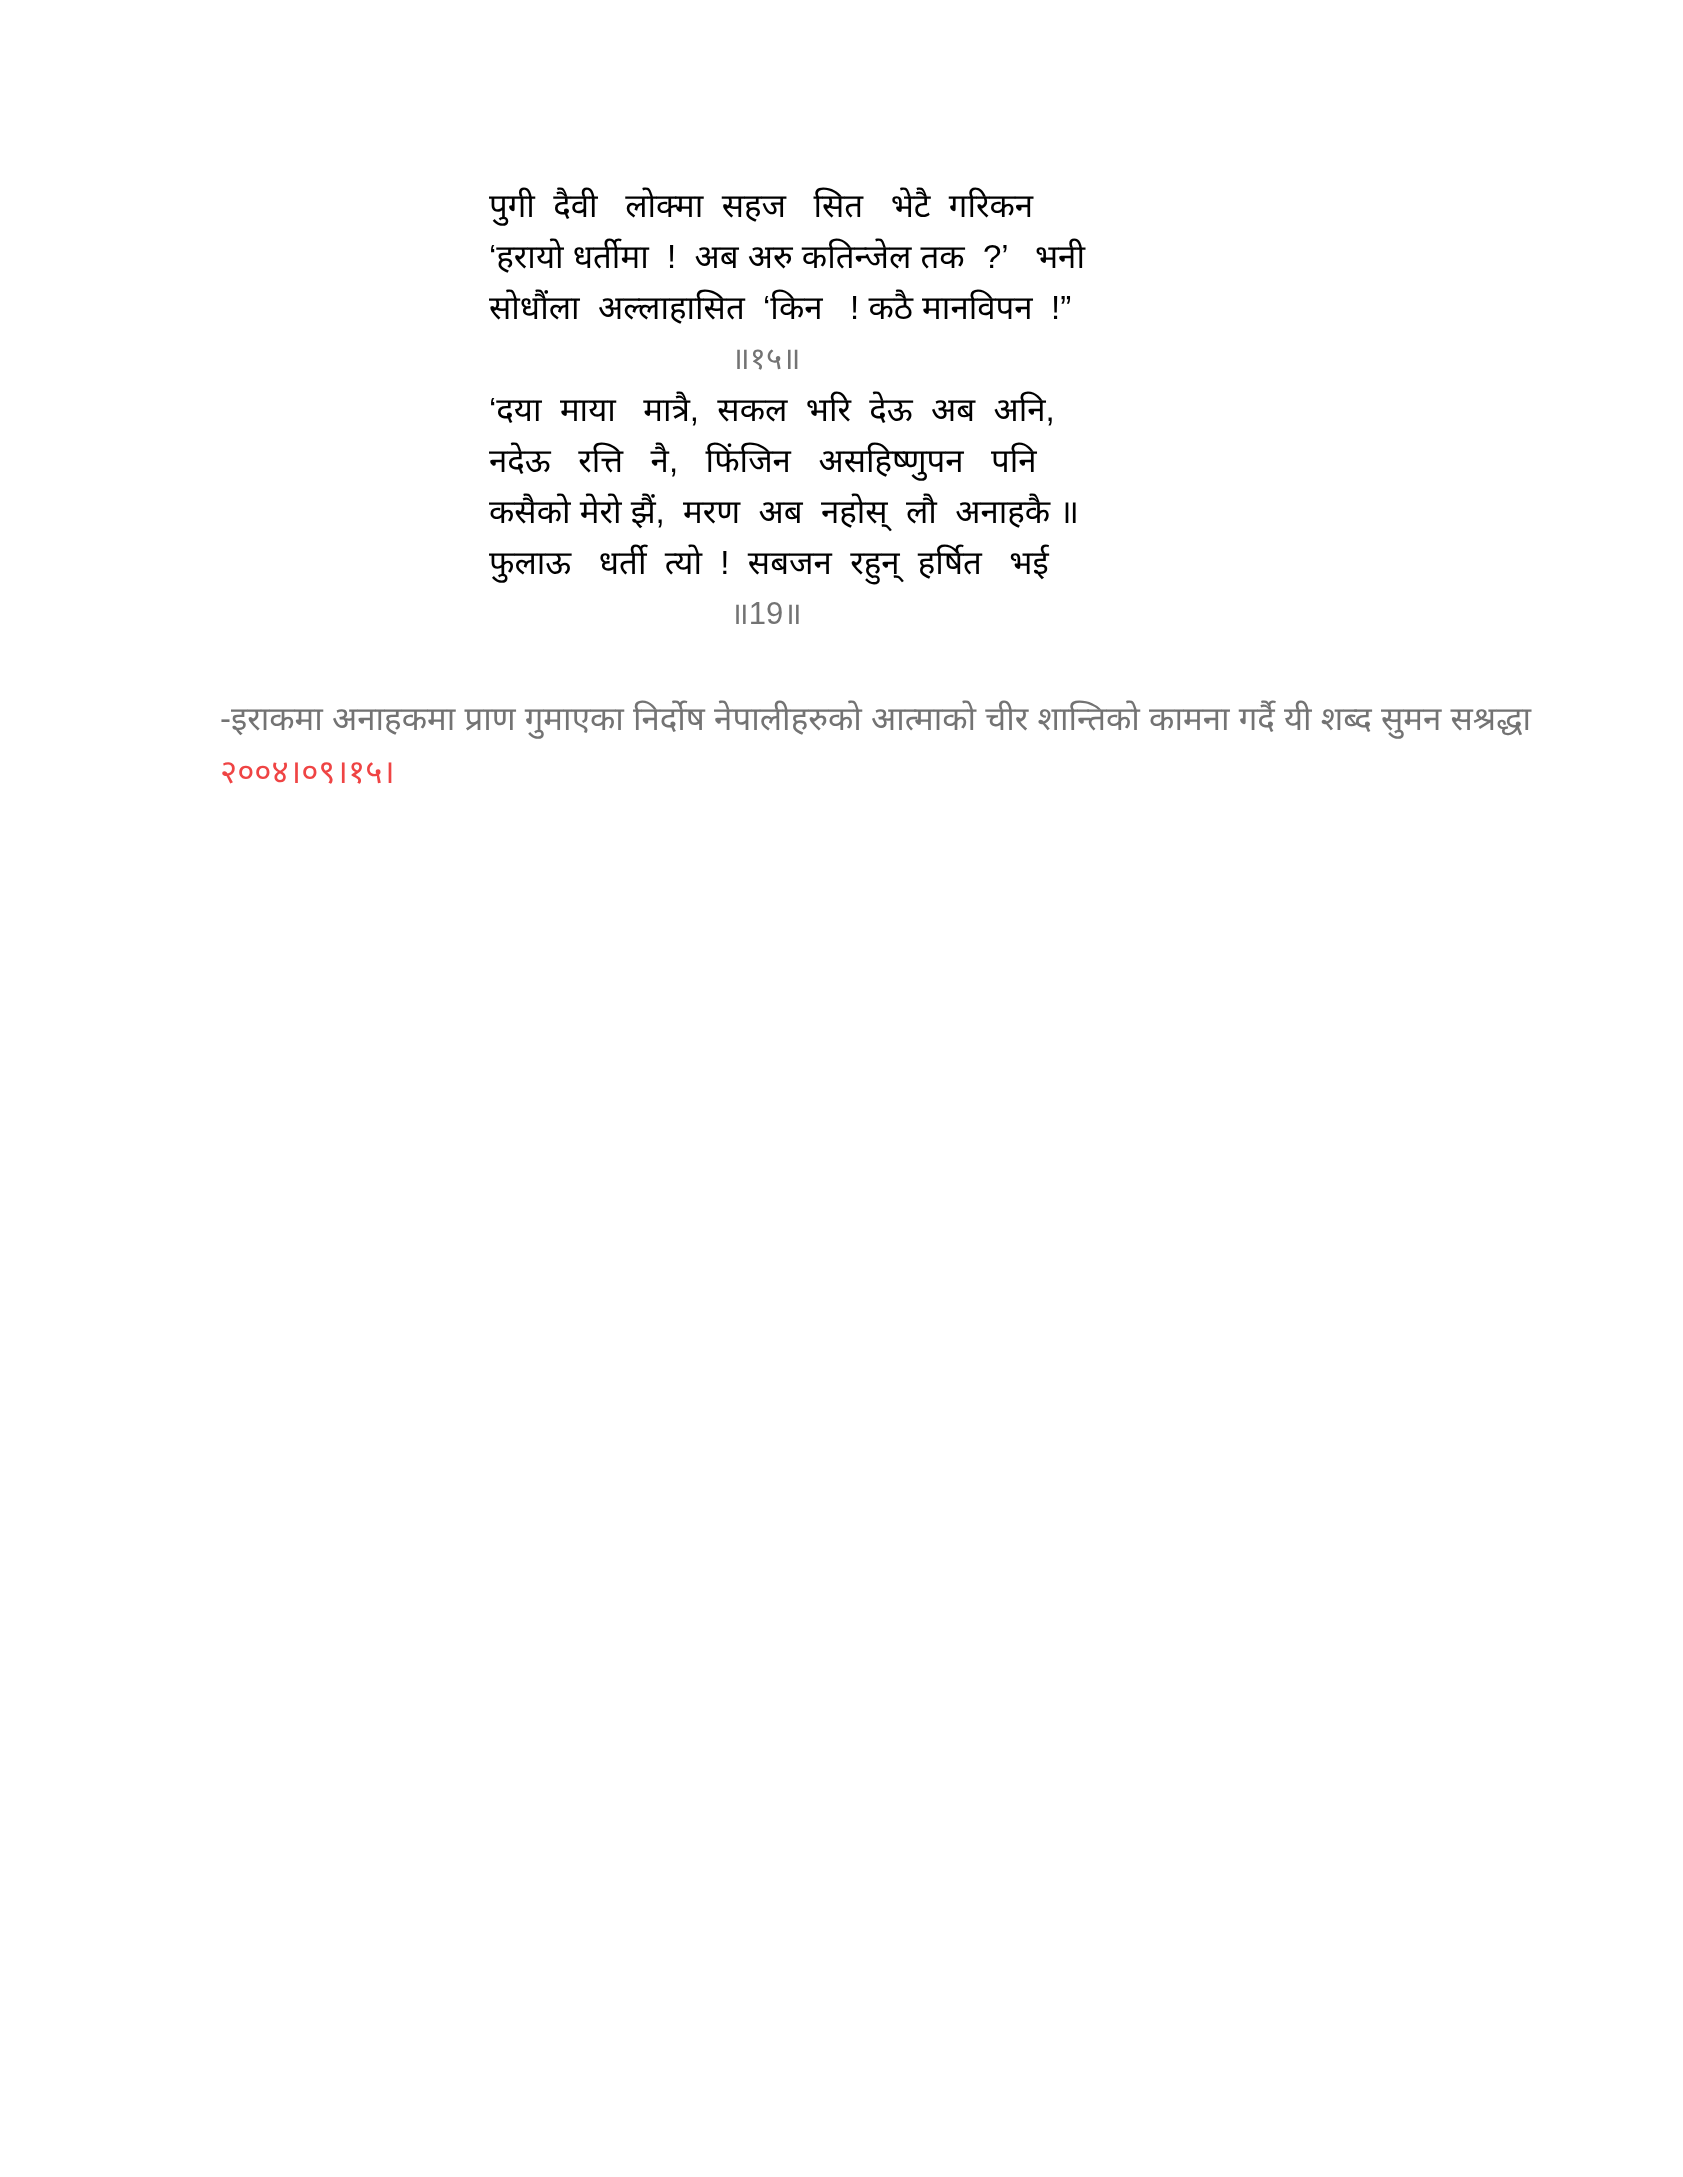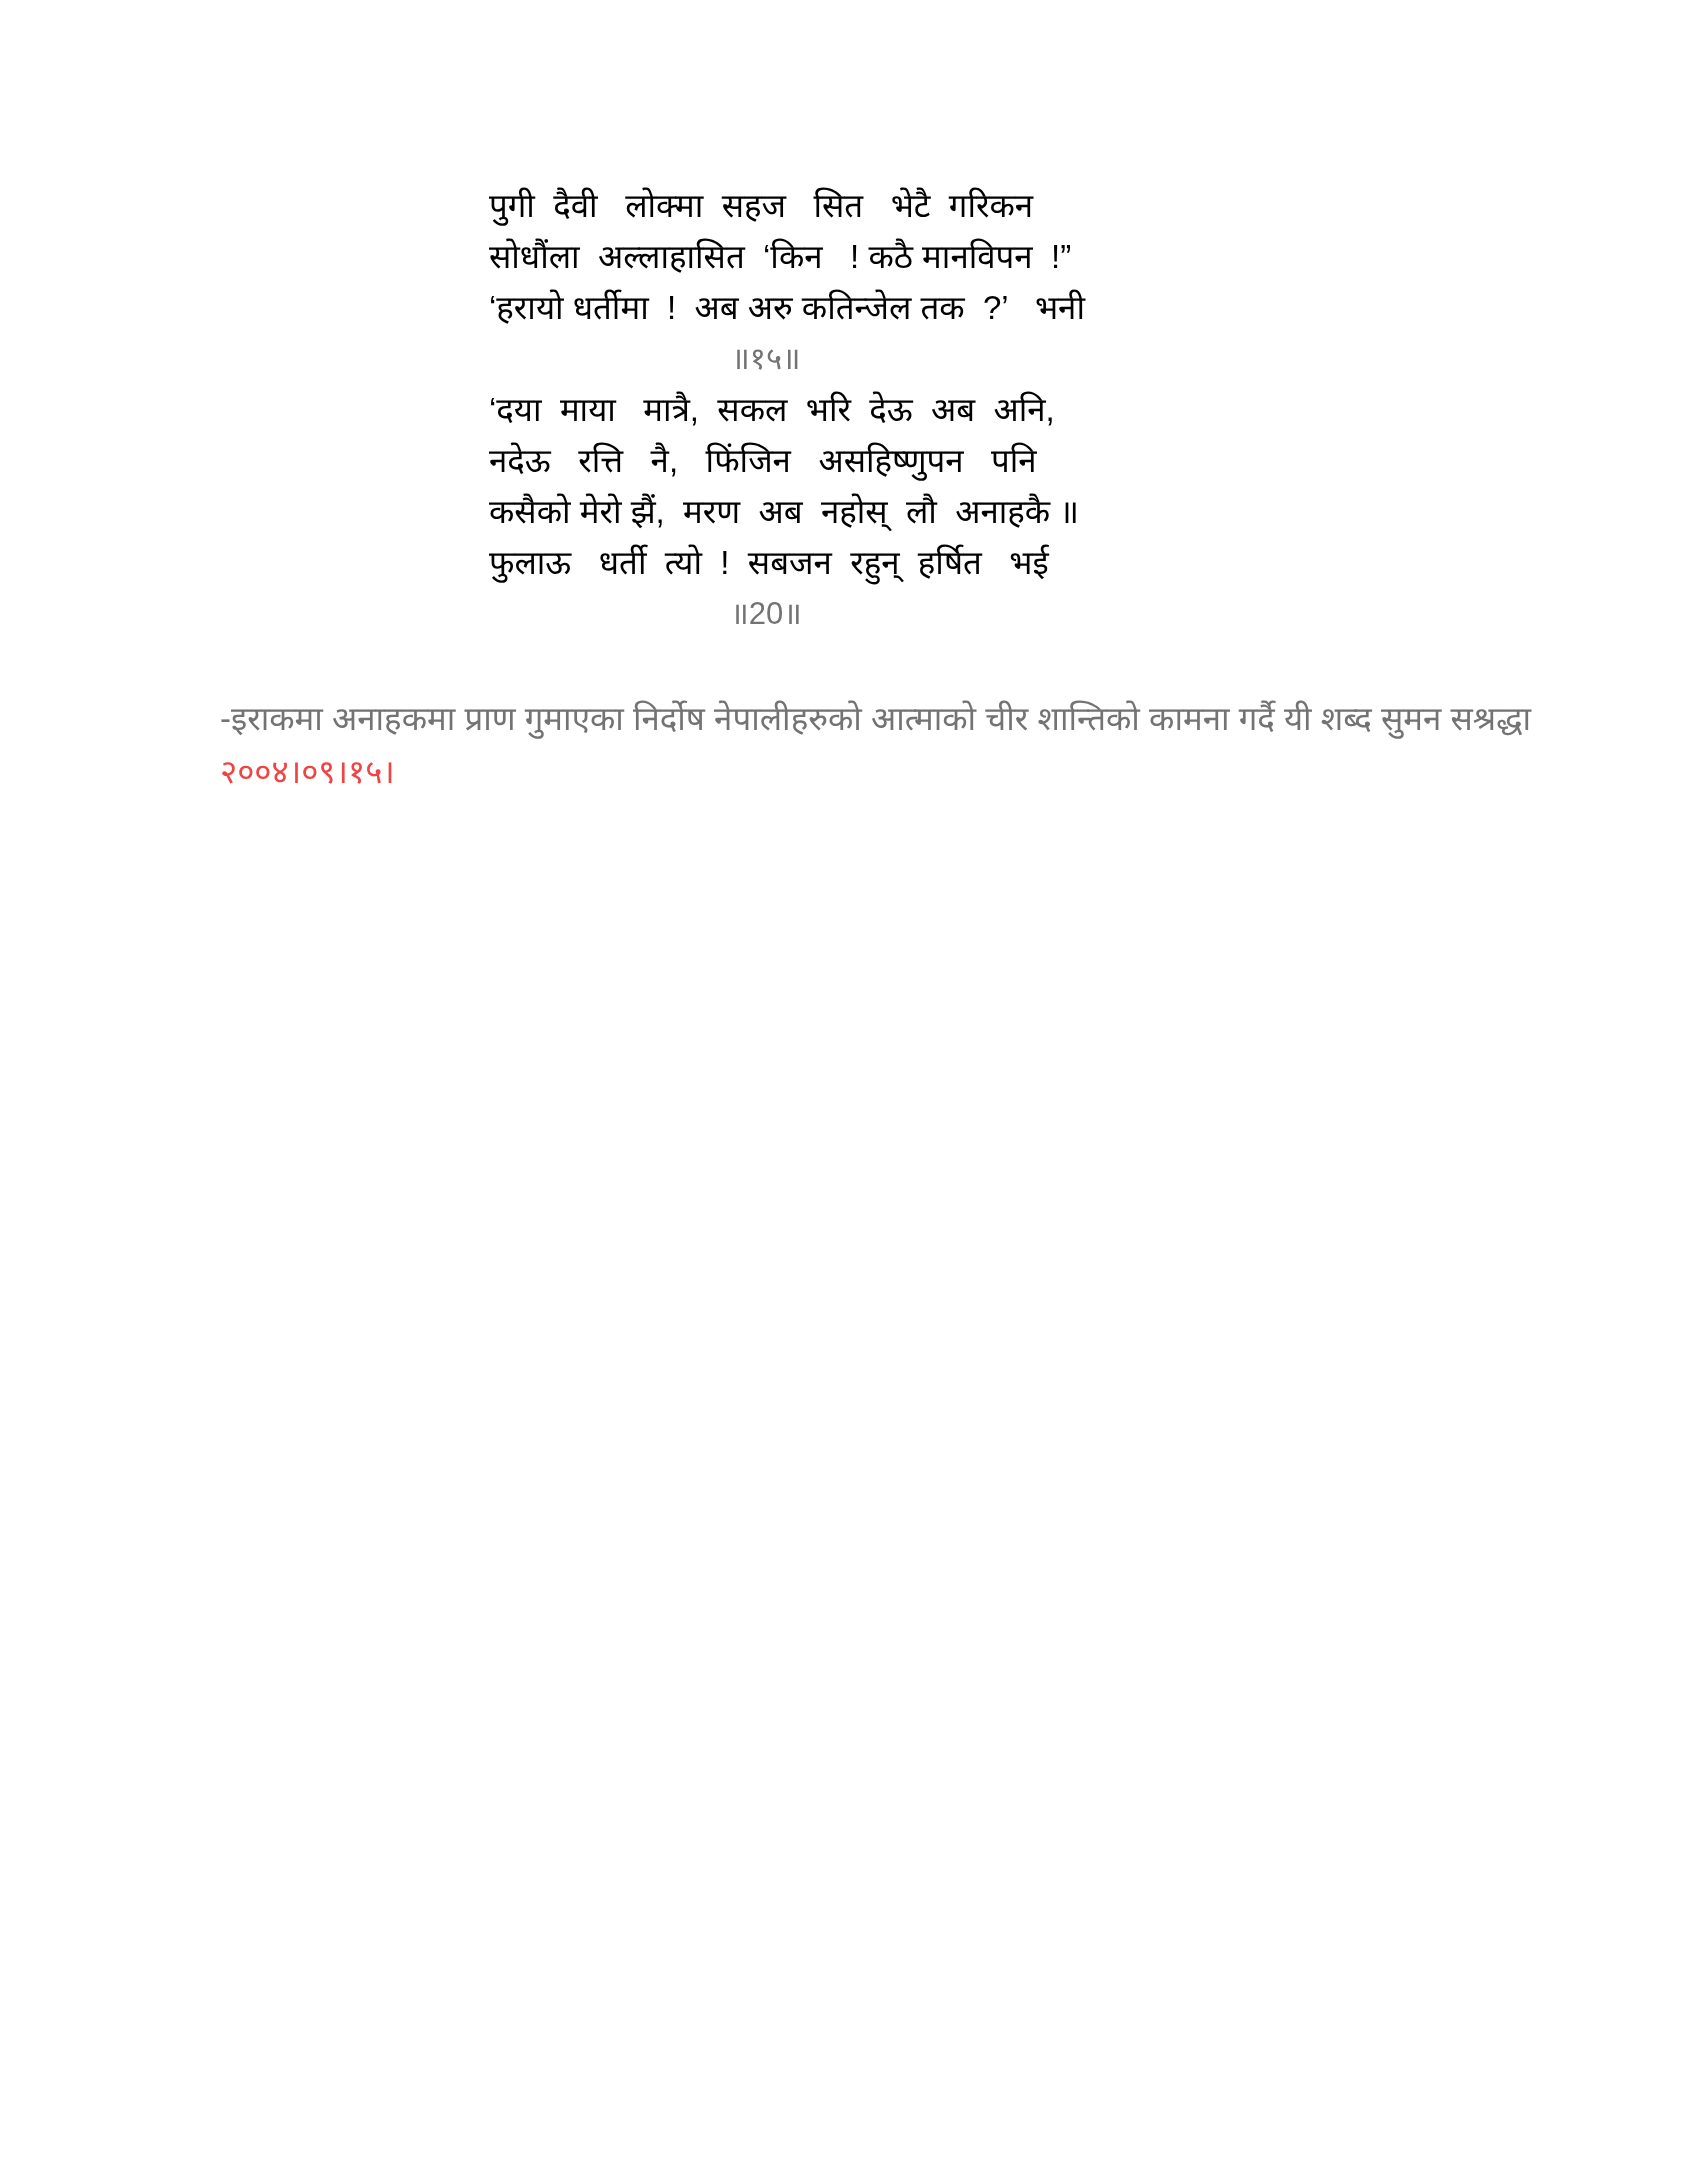--- a/index.html
+++ b/index.html
@@ -58,30 +58,30 @@
     margin-top: 1px;
     color: #ef4444;
   }
 </style>
 </head>
 <body>
 
 <div class="poem">
   <div>
     <div class="poem-line">पुगी  दैवी   लोक्मा  सहज   सित   भेटै  गरिकन</div>
+    <div class="poem-line">‘हरायो धर्तीमा  !  अब अरु कतिन्जेल तक  ?’   भनी</div>
     <div class="poem-line">सोधौंला  अल्लाहासित  ‘किन   ! कठै मानविपन  !”</div>
-    <div class="poem-line">‘हरायो धर्तीमा  !  अब अरु कतिन्जेल तक  ?’   भनी</div>
     <div class="verse-number">॥१५॥</div>
   </div>
   <div>
     <div class="poem-line">‘दया  माया   मात्रै,  सकल  भरि  देऊ  अब  अनि,</div>
     <div class="poem-line">नदेऊ   रत्ति   नै,   फिंजिन   असहिष्णुपन   पनि</div>
     <div class="poem-line">कसैको मेरो झैं,  मरण  अब  नहोस्  लौ  अनाहकै ॥</div>
     <div class="poem-line">फुलाऊ   धर्ती  त्यो  !  सबजन  रहुन्  हर्षित   भई</div>
-    <div class="verse-number">॥20॥</div>
+    <div class="verse-number">॥19॥</div>
   </div>
 </div>
 
 <div class="footer">
   <div class="dedication-line">-इराकमा अनाहकमा प्राण गुमाएका निर्दोष नेपालीहरुको आत्माको चीर शान्तिको कामना गर्दै यी शब्द सुमन सश्रद्धा</div>
   <div class="date-line">२००४।०९।१५।</div>
 </div>
 
 
 </body></html>

